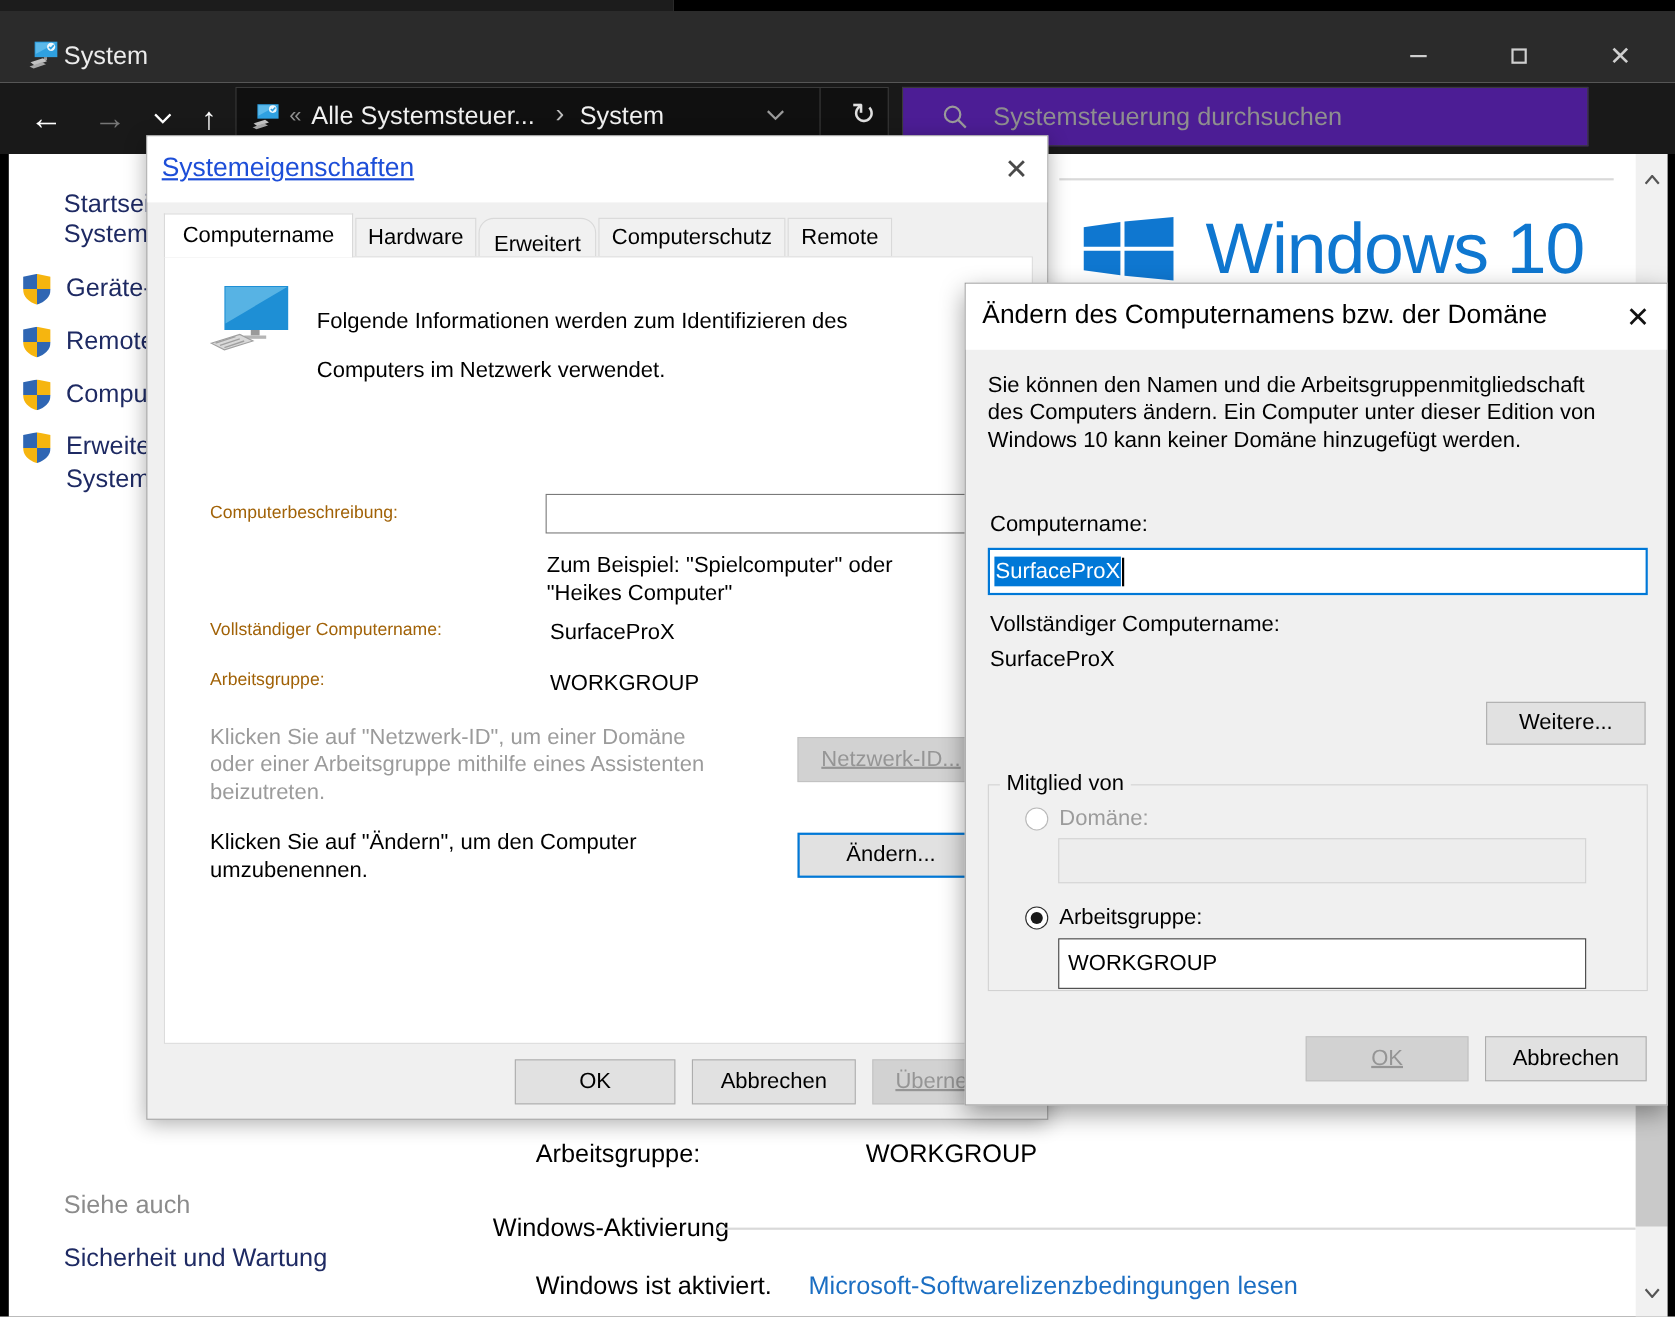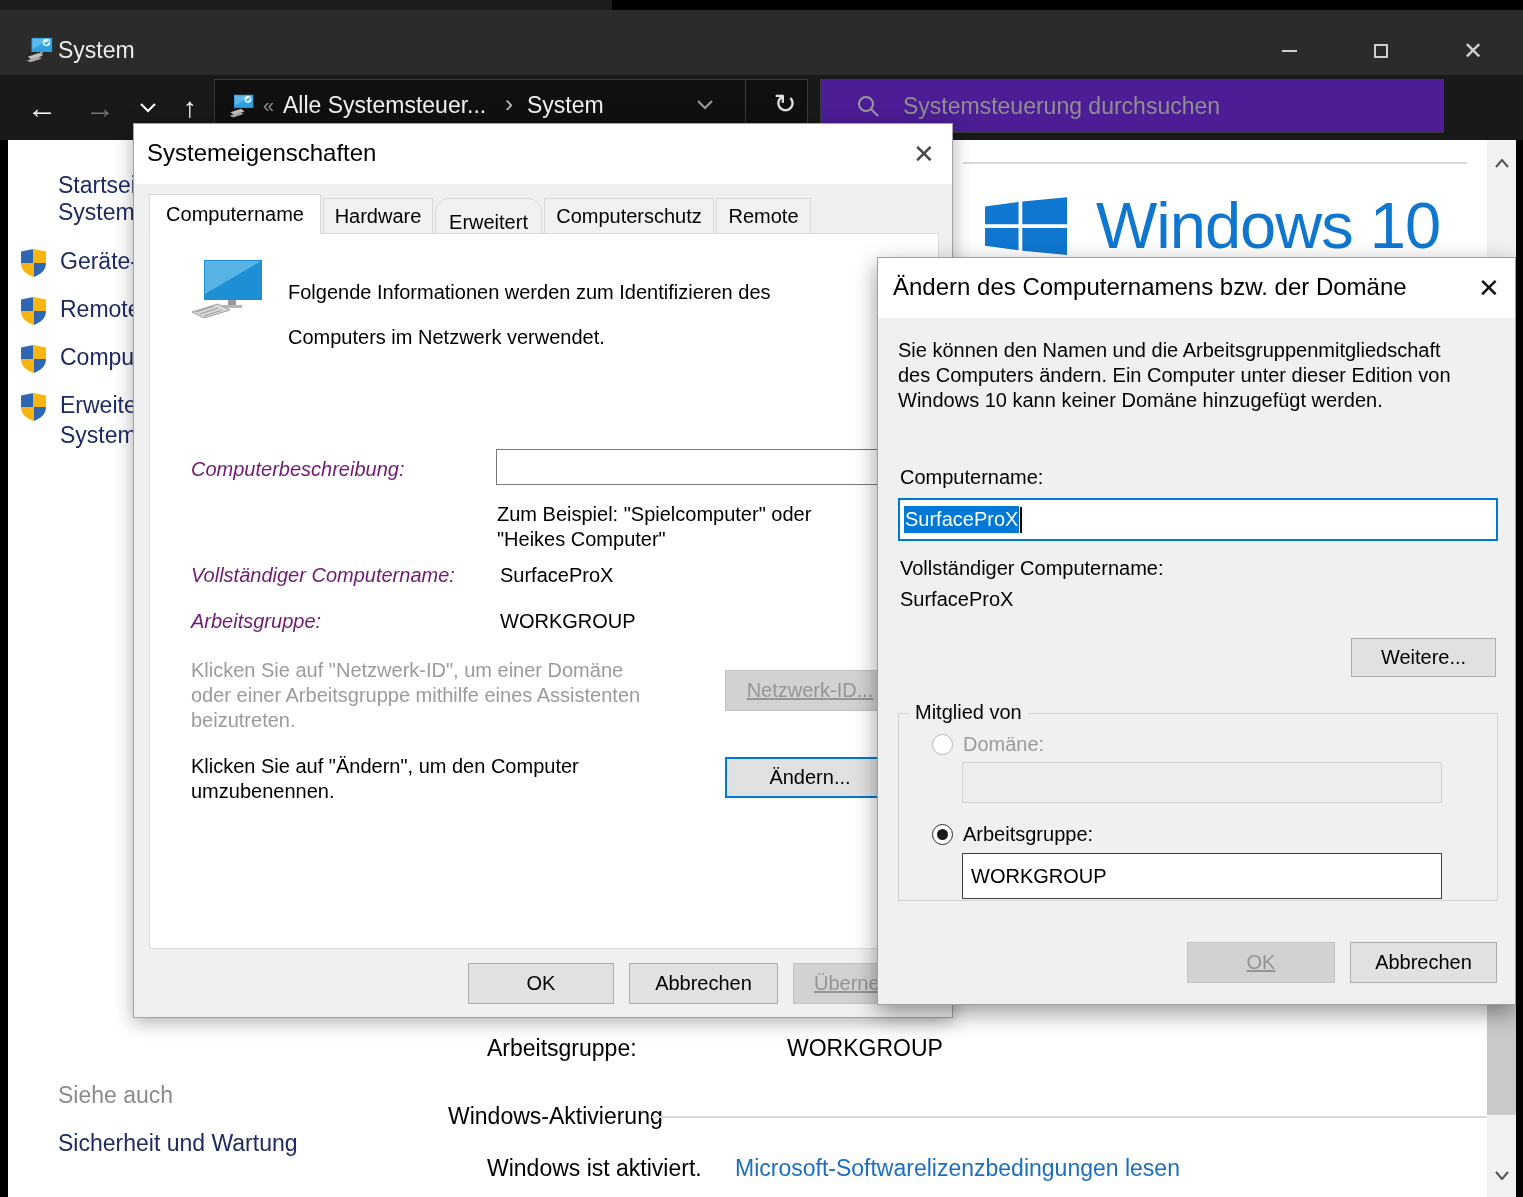--- a/index.html
+++ b/index.html
@@ -71,30 +71,30 @@
   .btn{position:absolute;background:#e1e1e1;border:1px solid #adadad;font-size:20px;color:#000;
        display:flex;align-items:center;justify-content:center;}
   .btn.disabled{background:#d2d2d2;border-color:#c2c2c2;color:#959595;text-decoration:underline;}
   .btn.focused{border:2px solid #0078d7;}
   .dlg-close{position:absolute;font-size:26px;color:#3c3c3c;display:flex;align-items:center;justify-content:center;}
 
   
   .dlg1{position:absolute;left:133px;top:123px;width:820px;height:895px;background:#f0f0f0;
         border:1px solid #a3a3a3;box-shadow:0 4px 18px rgba(0,0,0,.32);z-index:10;}
   .dlg1-titlebar{position:absolute;left:0;top:0;width:100%;height:60px;background:#fff;}
-  .dlg1-title{position:absolute;left:13px;top:15px;font-size:24px;color:#000000;}
+  .dlg1-title{position:absolute;left:13px;top:15px;font-size:24px;color:#1d4ed8;text-decoration:underline;}
   .dlg1-close{left:772px;top:12px;width:36px;height:36px;color:#4a4a4a;}
   .tab{position:absolute;background:#f1f1f1;border:1px solid #d9d9d9;font-size:20px;color:#000;
        display:flex;align-items:center;justify-content:center;}
   .tab.active{background:#fff;border-bottom:none;z-index:3;}
   .tab-page{position:absolute;left:15px;top:109px;width:790px;height:716px;background:#fff;border:1px solid #dcdcdc;}
   .d1-monitor{position:absolute;left:40px;top:26px;width:76px;height:66px;}
   .d1-intro{position:absolute;left:138px;top:26px;font-size:20px;line-height:25px;color:#000;}
   .d1-intro span{display:block;margin-top:20px;}
-  .d1-label{position:absolute;font-size:20px;color:#701a75;font-style:italic;}
+  .d1-label{position:absolute;font-size:16px;color:#a16207;}
   .d1-value{position:absolute;font-size:20px;color:#000;}
   .d1-desc-input{position:absolute;left:346px;top:215px;width:452px;height:36px;border:1px solid #7a7a7a;
        background:#fff;font-size:20px;padding:0 8px;outline:none;}
   .d1-example{position:absolute;left:347px;top:268px;font-size:20px;line-height:25px;color:#000;}
   .d1-example span{display:block;}
   .d1-graytext{position:absolute;left:41px;top:424px;font-size:20px;line-height:25px;color:#9b9b9b;}
   .d1-graytext span{display:block;}
   .d1-blacktext{position:absolute;left:41px;top:520px;font-size:20px;line-height:25px;color:#000;}
   .d1-blacktext span{display:block;}
   .btn-netid{left:575px;top:436px;width:170px;height:41px;}

